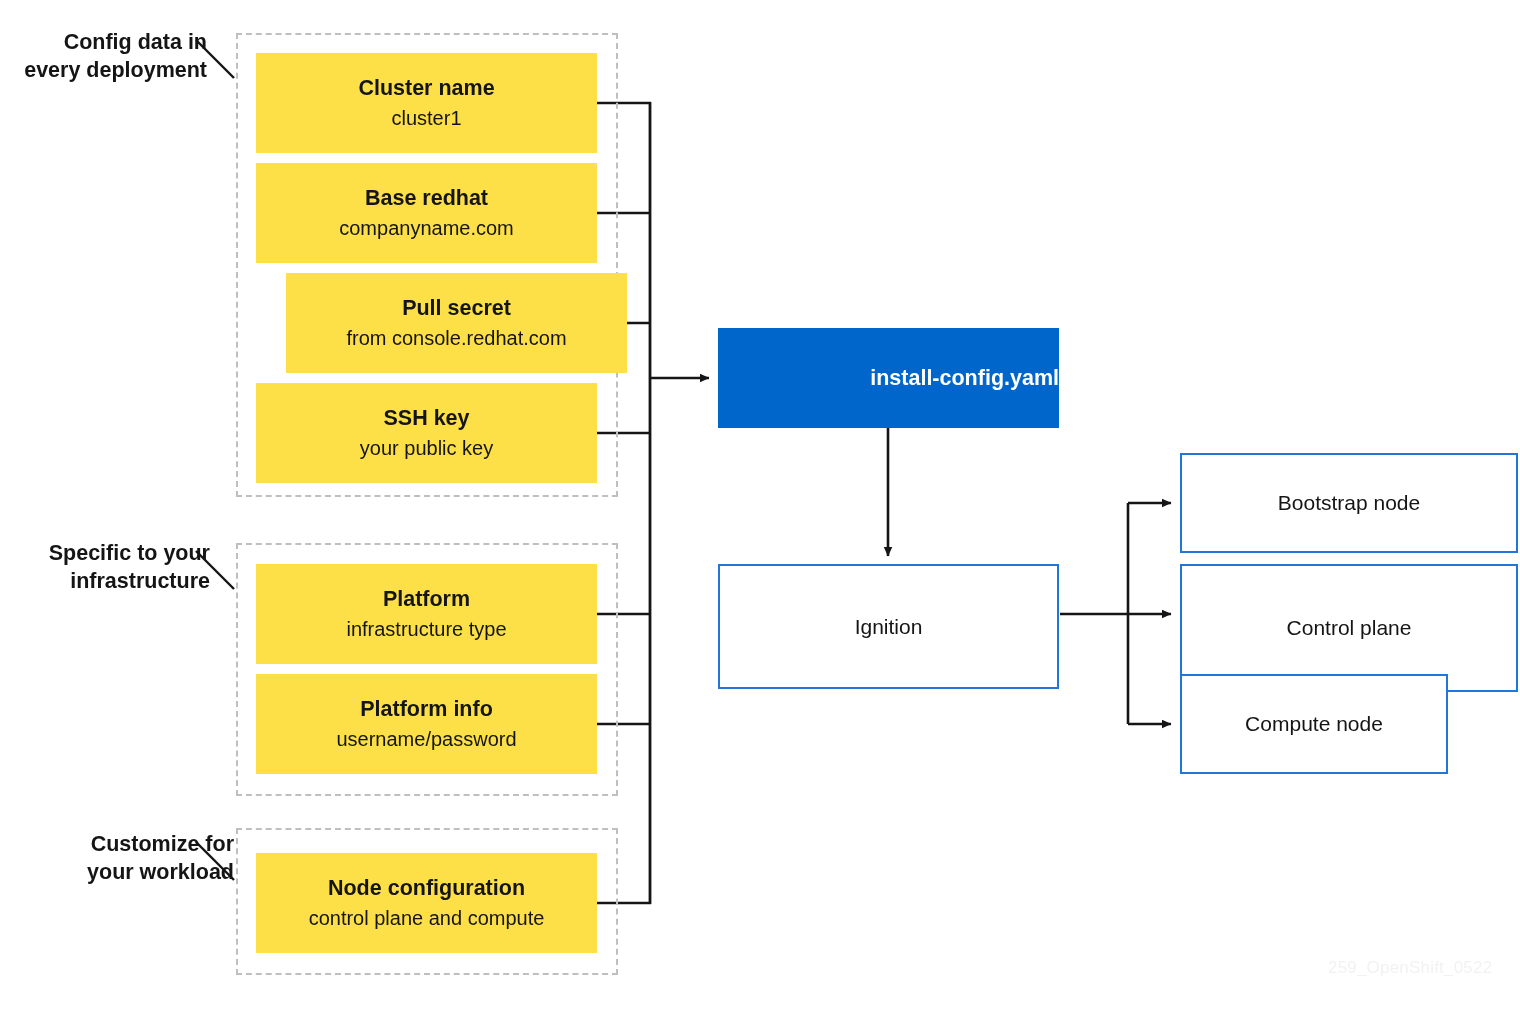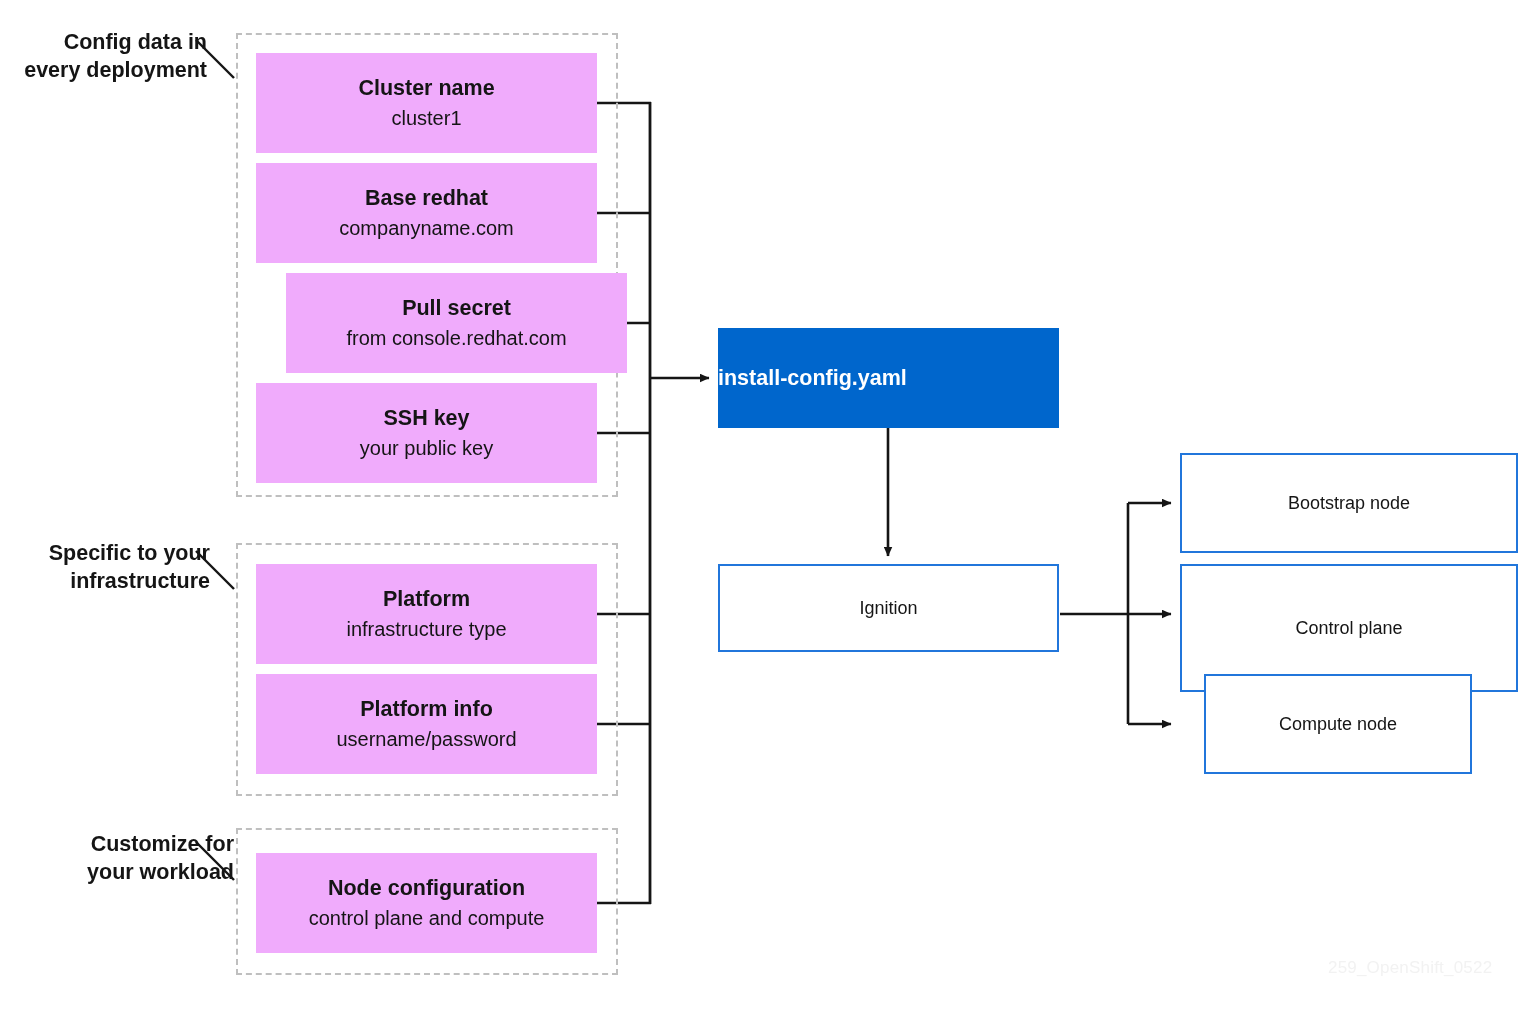--- a/index.html
+++ b/index.html
@@ -37,21 +37,21 @@
     font-size: 21.5px;
     font-weight: bold;
     color: #151515;
     line-height: 1.32;
     text-align: right;
     white-space: pre-line;
   }
   
   .card {
     position: absolute;
-    background: #f0abfc;
+    background: #fde047;
     box-sizing: border-box;
     display: flex;
     flex-direction: column;
     align-items: center;
     justify-content: center;
   }
   .card-title {
     font-size: 21.5px;
     font-weight: bold;
     color: #151515;
@@ -63,38 +63,38 @@
     color: #151515;
     line-height: 1.3;
     margin-top: 3px;
   }
   
   .blue-solid {
     position: absolute;
     box-sizing: border-box;
     display: flex;
     align-items: center;
-    justify-content: flex-start;
+    justify-content: flex-end;
   }
   .blue-solid .label {
     font-size: 21.5px;
     font-weight: bold;
     color: #ffffff;
   }
   
   .blue-outline {
     position: absolute;
     box-sizing: border-box;
     background: #ffffff;
     display: flex;
     align-items: center;
     justify-content: center;
   }
   .blue-outline .label {
-    font-size: 18px;
+    font-size: 21px;
     font-weight: normal;
     color: #151515;
   }
   
   .watermark {
     position: absolute;
     font-size: 17px;
     color: #f2f2f2;
     letter-spacing: 0.2px;
     white-space: nowrap;
@@ -189,31 +189,31 @@
 
   <div class="card" style="left:256px; top:853px; width:341px; height:100px;">
     <div class="card-title">Node configuration</div>
     <div class="card-sub">control plane and compute</div>
   </div>
 
   <div class="blue-solid" style="left:718px; top:328px; width:341px; height:100px; background:#0066cc;">
     <span class="label">install-config.yaml</span>
   </div>
 
-  <div class="blue-outline" style="left:718px; top:564px; width:341px; height:88px; border:2.5px solid #2176db;">
+  <div class="blue-outline" style="left:718px; top:564px; width:341px; height:125px; border:2.5px solid #2176db;">
     <span class="label">Ignition</span>
   </div>
 
   <div class="blue-outline" style="left:1180px; top:453px; width:338px; height:100px; border:2.5px solid #2176db;">
     <span class="label">Bootstrap node</span>
   </div>
 
   <div class="blue-outline" style="left:1180px; top:564px; width:338px; height:128px; border:2.5px solid #2176db;">
     <span class="label">Control plane</span>
   </div>
 
-  <div class="blue-outline" style="left:1180px; top:674px; width:268px; height:100px; border:2.5px solid #2176db;margin-left:24px;">
+  <div class="blue-outline" style="left:1180px; top:674px; width:268px; height:100px; border:2.5px solid #2176db;">
     <span class="label">Compute node</span>
   </div>
 
   <div class="watermark" style="left:1328px; top:958px;">259_OpenShift_0522</div>
 
 </div>
 
 </body></html>

